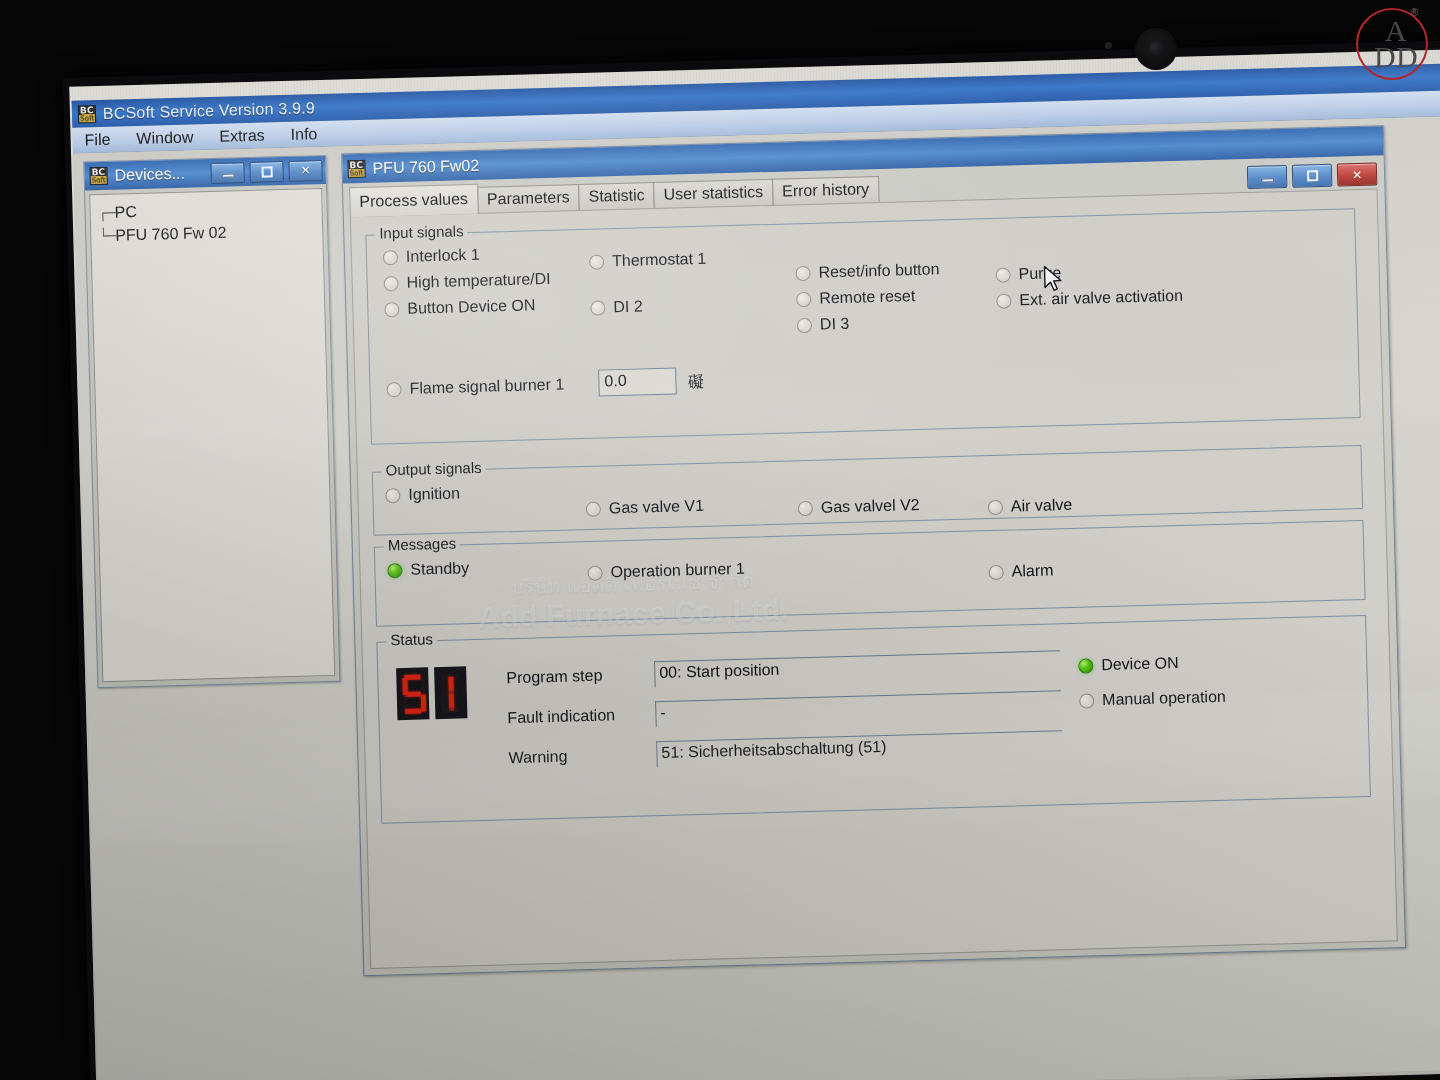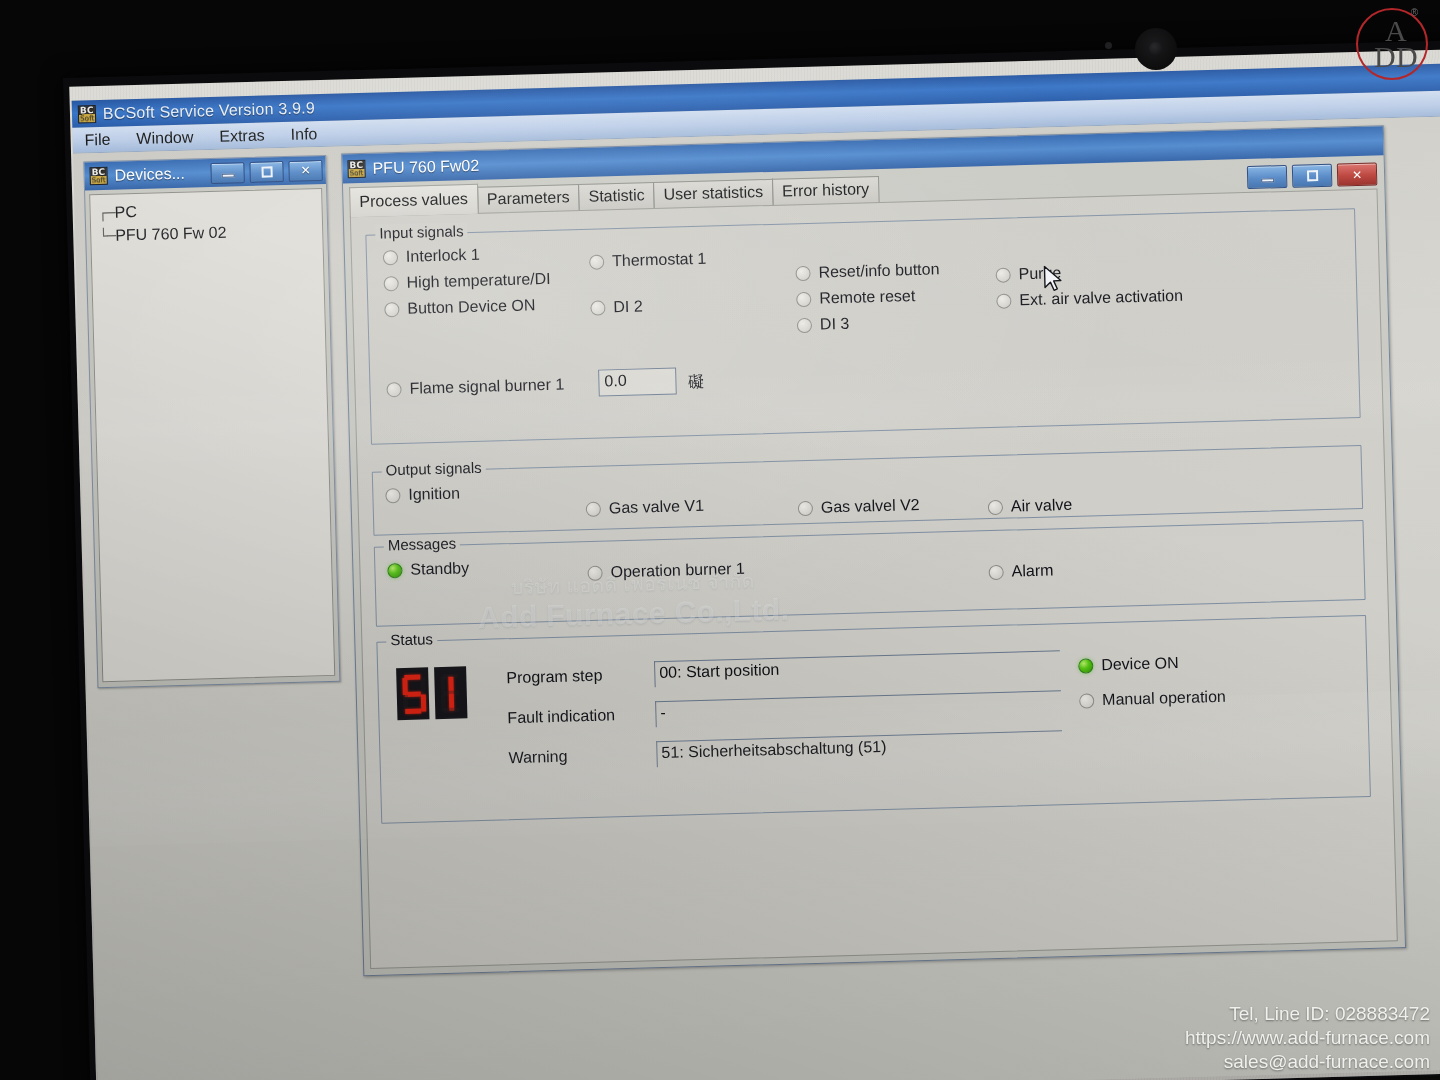--- a/index.html
+++ b/index.html
@@ -577,19 +577,14 @@
   </div>
 
   <div id="logo">
     <div class="ring"></div>
     <span class="l1">A</span>
     <span class="l2">D</span>
     <span class="l3">D</span>
     <span class="reg">®</span>
   </div>
 
-  <div id="contact">
-    <div>Tel, Line ID: 028883472</div>
-    <div>https://www.add-furnace.com</div>
-    <div>sales@add-furnace.com</div>
-  </div>
 
 </div>
 
 </body></html>

